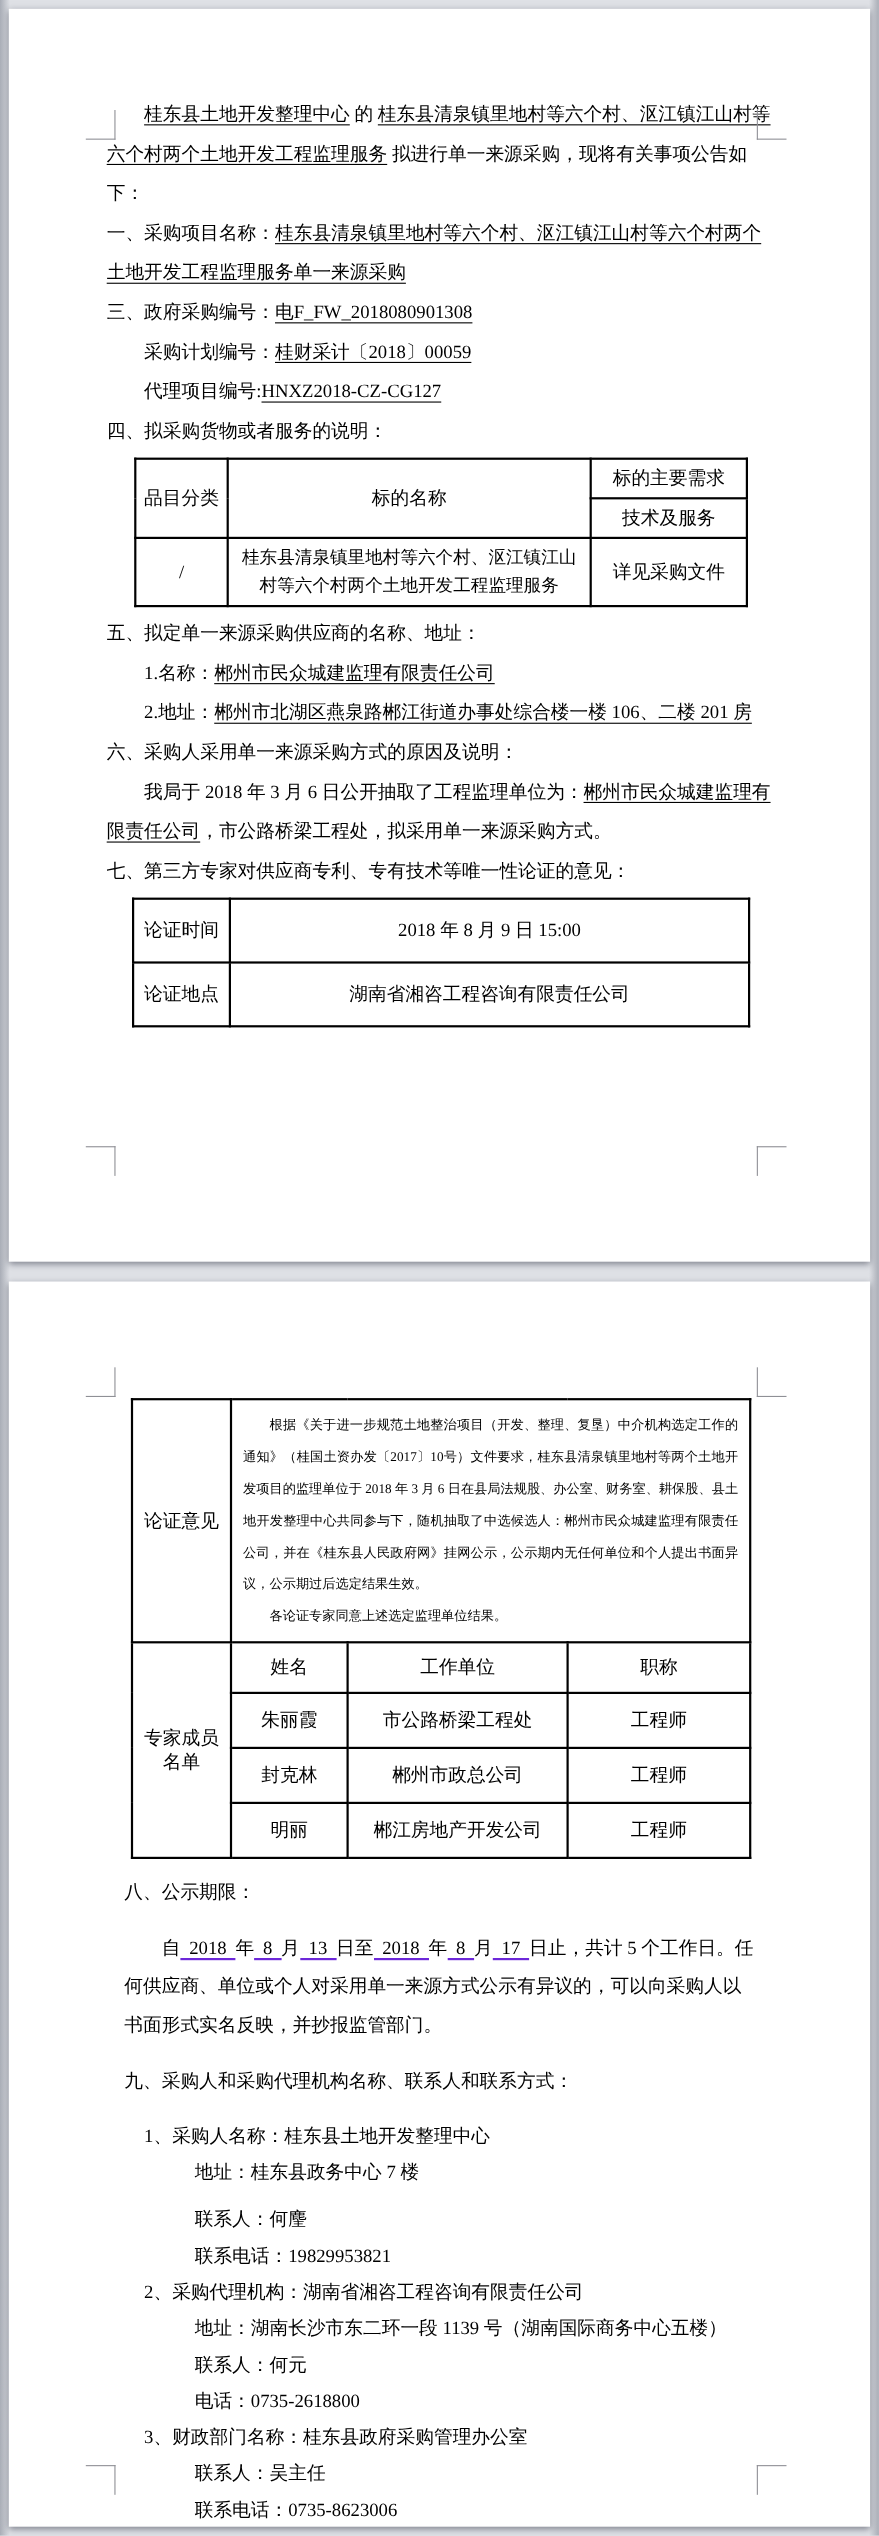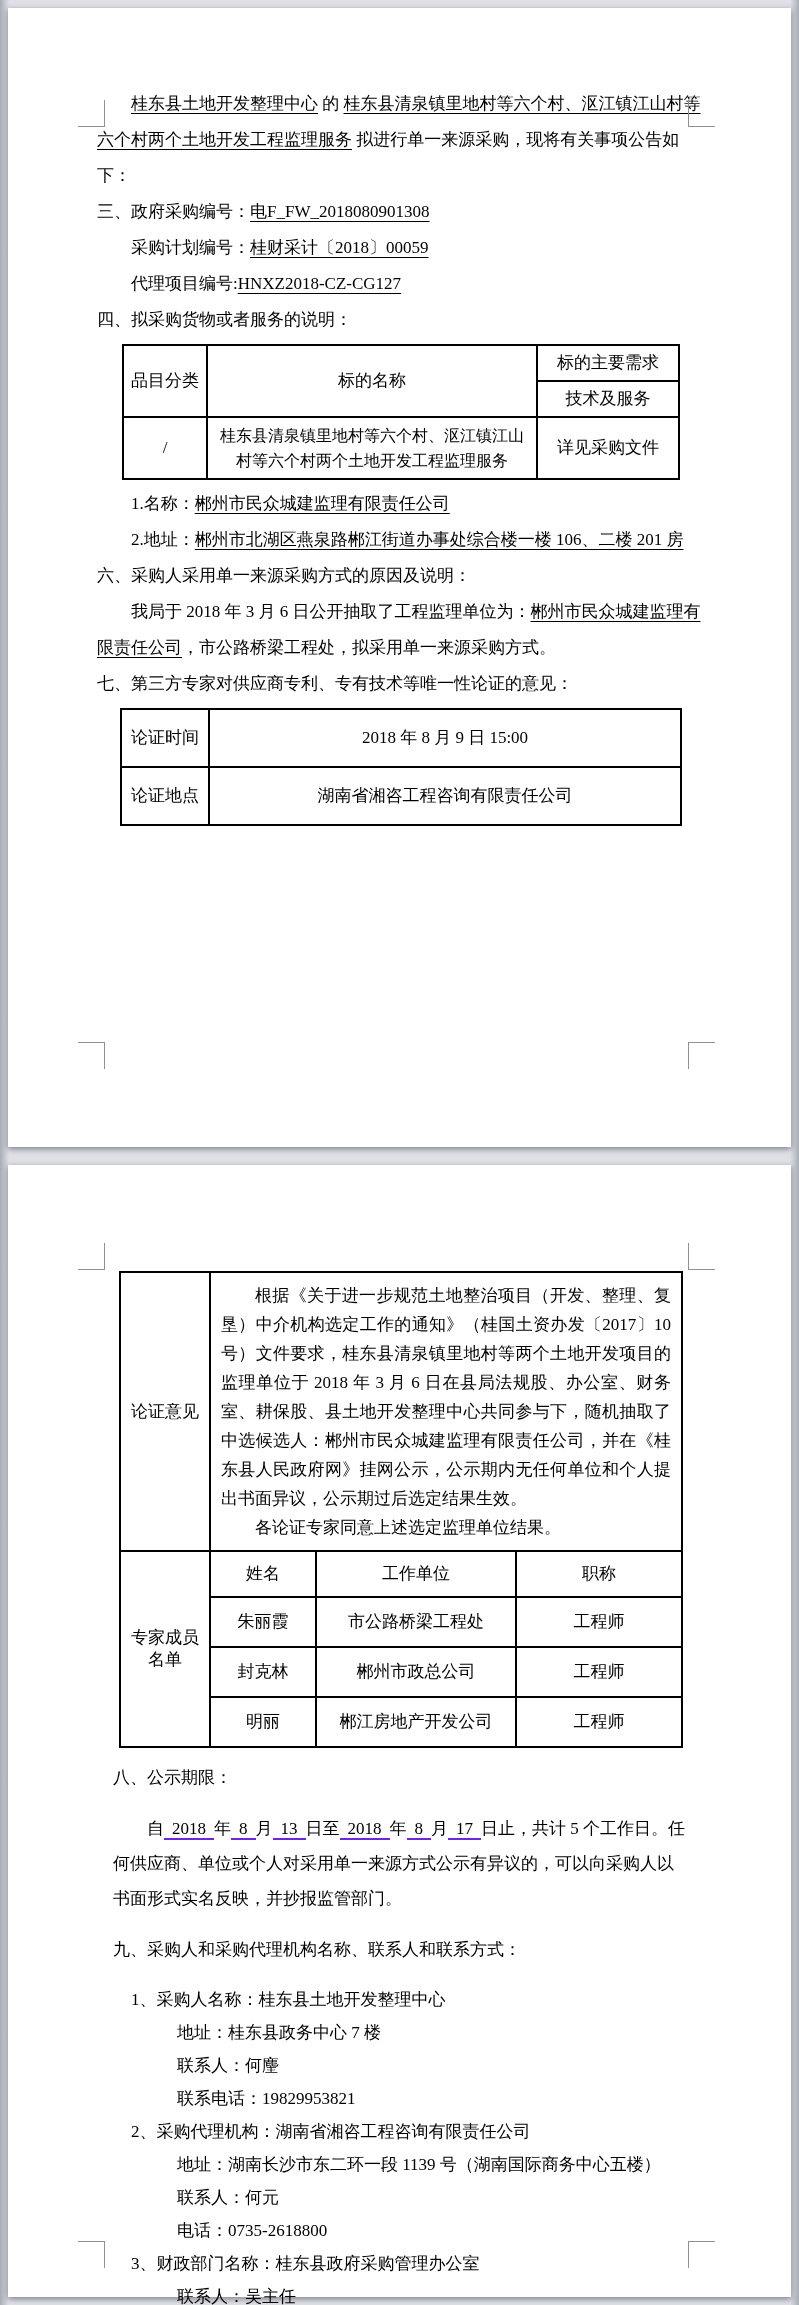--- a/index.html
+++ b/index.html
@@ -34,43 +34,44 @@
           padding:2px 6px;font-size:17px;line-height:24px;}
   .t1{width:556px;}
   .t1 .h30 td{height:30px;margin-top:28px;}
   .t1 .h52 td{height:56px;}
   .t1 .name-cell{font-size:16px;line-height:25px;}
   .t2{width:560px;}
   .t2 td{height:52px;font-family:Liberation Serif, serif;}
   .t3{width:562px;margin-top:0;}
   .t3 .label{line-height:22px;}
   .t3 .opinion{text-align:left;padding:8px 10px;}
-  .cellp{margin:0;text-indent:2em;font-size:17px;line-height:29px;text-align:justify;}
+  .cellp{margin:0;text-indent:2em;font-size:12px;line-height:29px;text-align:justify;}
   .t3 .hrow td{height:40px;}
   .t3 .erow td{height:44px;}
   .s8p{margin:16px;line-height:35px;}
   .s8h{margin-top:12px;}
   .cl{margin:0;line-height:33px;}
-  .gap-top{}
+  .gap-top{margin-top:10px;}
 </style>
 </head>
 <body>
 
 <div class="viewport">
 
   <div class="page page1">
     <div class="mark m-tl"></div>
     <div class="mark m-tr"></div>
     <div class="mark m-bl"></div>
     <div class="mark m-br"></div>
 
     <div class="content">
 
       <p class="para ind2"><span class="u">桂东县土地开发整理中心</span><span> 的 </span><span class="u">桂东县清泉镇里地村等六个村、沤江镇江山村等六个村两个土地开发工程监理服务</span><span> 拟进行单一来源采购，现将有关事项公告如下：</span></p>
 
+      <p class="para"><span>一、采购项目名称：</span><span class="u">桂东县清泉镇里地村等六个村、沤江镇江山村等六个村两个土地开发工程监理服务单一来源采购</span></p>
 
 
       <p class="para"><span>三、政府采购编号：</span><span class="u">电F_FW_2018080901308</span></p>
 
       <p class="para ind2"><span>采购计划编号：</span><span class="u">桂财采计〔2018〕00059</span></p>
 
       <p class="para ind2"><span>代理项目编号:</span><span class="u">HNXZ2018-CZ-CG127</span></p>
 
       <p class="para">四、拟采购货物或者服务的说明：</p>
 
@@ -90,20 +91,21 @@
           <td>技术及服务</td>
         </tr>
         <tr class="h52">
           <td>/</td>
           <td class="name-cell">桂东县清泉镇里地村等六个村、沤江镇江山村等六个村两个土地开发工程监理服务</td>
           <td>详见采购文件</td>
         </tr>
       </tbody>
         </table>
 
+      <p class="para">五、拟定单一来源采购供应商的名称、地址：</p>
 
       <p class="para ind2"><span>1.名称：</span><span class="u">郴州市民众城建监理有限责任公司</span></p>
 
       <p class="para ind2"><span>2.地址：</span><span class="u">郴州市北湖区燕泉路郴江街道办事处综合楼一楼 106、二楼 201 房</span></p>
 
       <p class="para">六、采购人采用单一来源采购方式的原因及说明：</p>
 
       <p class="para ind2"><span>我局于 2018 年 3 月 6 日公开抽取了工程监理单位为：</span><span class="u">郴州市民众城建监理有限责任公司</span><span>，市公路桥梁工程处，拟采用单一来源采购方式。</span></p>
 
       <p class="para">七、第三方专家对供应商专利、专有技术等唯一性论证的意见：</p>

